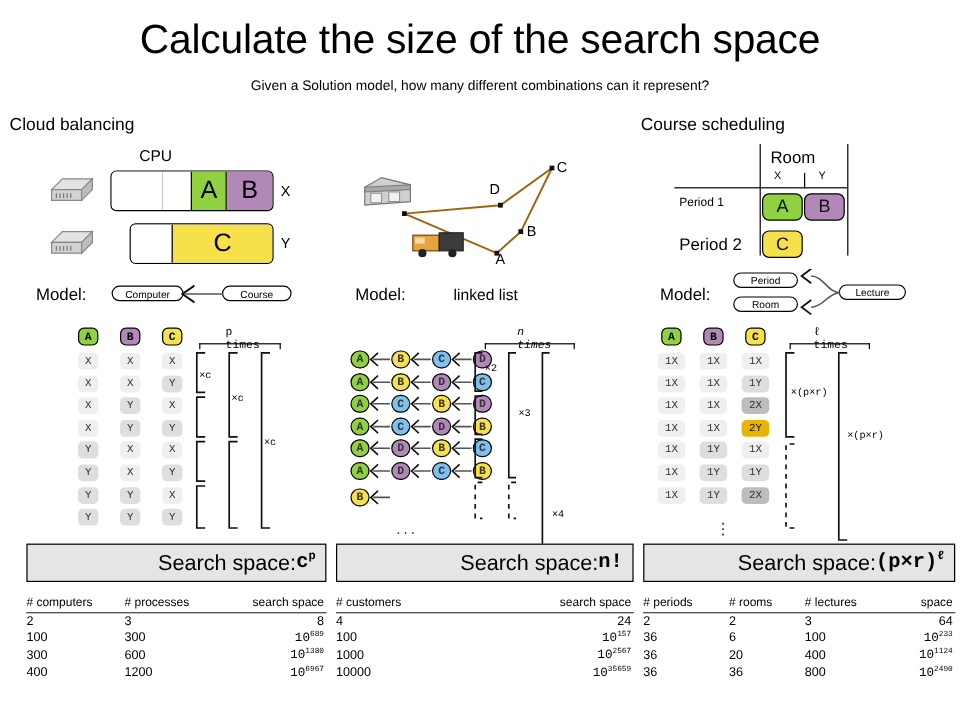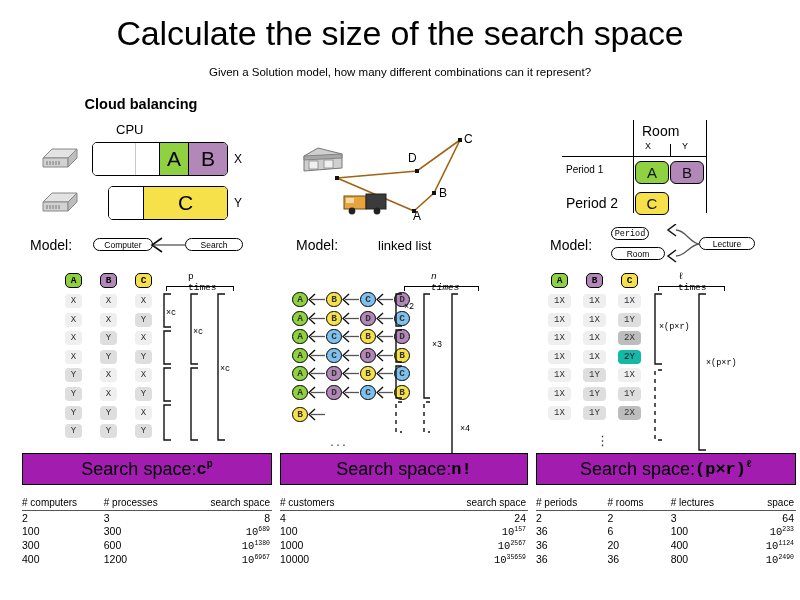--- a/index.html
+++ b/index.html
@@ -24,21 +24,21 @@
     text-align:center; font-size:11.5px;
   }
 
   
   .col { position:absolute; top:96px; width:266px; height:500px; }
   #col-cloud { left:8px; }
   #col-tsp   { left:274px; }
   #col-course{ left:534px; }
   .col-title {
     position:absolute; top:0; left:0; width:100%;
-    text-align:center; font-size:14.5px; font-weight:bold;
+    font-size:14.5px; font-weight:normal;
   }
 
   
   .chip {
     display:flex; align-items:center; justify-content:center;
     border:1.6px solid #000; border-radius:6px;
     font-size:20px; color:#111;
   }
   .green  { background:#8FD140; }
   .purple { background:#B288B9; }
@@ -76,36 +76,36 @@
     justify-content:center; font-family:"Liberation Mono", monospace; font-weight:bold;
   }
   .cell {
     position:absolute; font-family:"Liberation Mono", monospace;
     font-size:9px; color:#333; text-align:center;
     border-radius:4px; display:flex; align-items:center; justify-content:center;
   }
   .c0 { background:#efefef; }
   .c1 { background:#dedede; }
   .c2 { background:#bdbdbd; }
-  .c3 { background:#14b8a6; }
+  .c3 { background:#eab308; }
   .ntimes {
     position:absolute; font-family:"Liberation Mono", monospace; font-size:9.5px;
   }
   .mult { position:absolute; font-family:"Liberation Mono", monospace; font-size:8.5px; }
   .dots { position:absolute; font-size:13px; color:#333; letter-spacing:0; }
 
   
   .vline { position:absolute; background:#000; width:1.4px; }
   .hline { position:absolute; background:#000; height:1.4px; }
 
   
   .ss-box {
-    position:absolute; border:1.6px solid #000; background:#a21caf;
+    position:absolute; border:1.6px solid #000; background:#e5e5e5;
     height:32px; display:flex; align-items:center;
-    padding:0 8px; justify-content:center;
+    padding:0 8px; justify-content:flex-end;
   }
   .ss-label { font-size:18px; }
   .ss-formula { font-family:"Liberation Mono", monospace; font-size:17px; font-weight:bold; }
   .ss-formula sup { font-size:10px; }
 
   
   .dtable { position:absolute; font-size:10.5px; }
   .dtable table { border-collapse:collapse; width:100%; }
   .dtable th {
     font-weight:normal; border-bottom:1.2px solid #555; padding:1px 2px 2px 0;
@@ -163,21 +163,21 @@
 
     <div class="bar" style="left:100px; top:90px; width:120px;">
       <div class="seg white" style="width:34px;"></div>
       <div class="seg yellow" style="flex:1; border-left:1.6px solid #000;">C</div>
     </div>
     <div class="row-label" style="left:226px; top:100px;">Y</div>
   </div>
 
   <div class="model-label" style="left:22px; top:141px;">Model:</div>
   <div class="ebox" style="left:85px; top:142px; width:60px;">Computer</div>
-  <div class="ebox" style="left:177px; top:142px; width:58px;">Search</div>
+  <div class="ebox" style="left:177px; top:142px; width:58px;">Course</div>
   <svg style="position:absolute; left:140px; top:140px; width:42px; height:18px;">
     <line x1="38" y1="9" x2="6" y2="9" stroke="#555" stroke-width="1.3"></line>
     <polyline points="14,2 4,9 14,16" fill="none" stroke="#111" stroke-width="1.6"></polyline>
   </svg>
 
   <div class="enum">
     <div class="hdr-chip green" style="left:57px;  top:177px;">A</div>
     <div class="hdr-chip purple" style="left:92px;  top:177px;">B</div>
     <div class="hdr-chip yellow" style="left:127px; top:177px;">C</div>
 
@@ -466,41 +466,42 @@
           <tr>
             <td>10000</td>
             <td class="num"><span class="mono">10</span><sup class="mono">35659</sup></td>
           </tr>
         </tbody>
     </table>
   </div>
 </div>
 
 <div class="col" id="col-course">
+  <div class="col-title">Course scheduling</div>
 
   <div>
     <div class="vline" style="left:99px; top:24px; height:93px;"></div>
     <div class="vline" style="left:172px; top:24px; height:93px;"></div>
     <div class="vline" style="left:136px; top:48px; height:13px;"></div>
     <div class="hline" style="left:28px; top:60px; width:144px;"></div>
 
     <div style="position:absolute; left:108px; top:27px; font-size:14px;">Room</div>
     <div style="position:absolute; left:111px; top:45px; font-size:9px;">X</div>
     <div style="position:absolute; left:148px; top:45px; font-size:9px;">Y</div>
 
     <div style="position:absolute; left:32px; top:68px; font-size:10px;">Period 1</div>
     <div style="position:absolute; left:32px; top:99px; font-size:14px;">Period 2</div>
 
     <div class="chip green" style="position:absolute; left:101px; top:65px; width:34px; height:23px; font-size:15px;">A</div>
     <div class="chip purple" style="position:absolute; left:136px; top:65px; width:34px; height:23px; font-size:15px;">B</div>
     <div class="chip yellow" style="position:absolute; left:101px; top:96px; width:34px; height:23px; font-size:15px;">C</div>
   </div>
 
   <div class="model-label" style="left:16px; top:141px;">Model:</div>
-  <div class="ebox" style="left:77px; top:131px; width:38px;font-family:Liberation Mono, monospace;">Period</div>
+  <div class="ebox" style="left:77px; top:131px; width:54px;">Period</div>
   <div class="ebox" style="left:77px; top:151px; width:54px;">Room</div>
   <div class="ebox" style="left:165px; top:141px; width:56px;">Lecture</div>
   <svg style="position:absolute; left:126px; top:128px; width:46px; height:42px;">
     <g fill="none" stroke="#555" stroke-width="1.3">
       <path d="M40,20 C30,20 26,6 16,6"></path>
       <path d="M40,20 C30,20 26,32 16,32"></path>
     </g>
     <polyline points="16,0 8,6 16,12" fill="none" stroke="#111" stroke-width="1.5"></polyline>
     <polyline points="16,26 8,32 16,38" fill="none" stroke="#111" stroke-width="1.5"></polyline>
   </svg>

